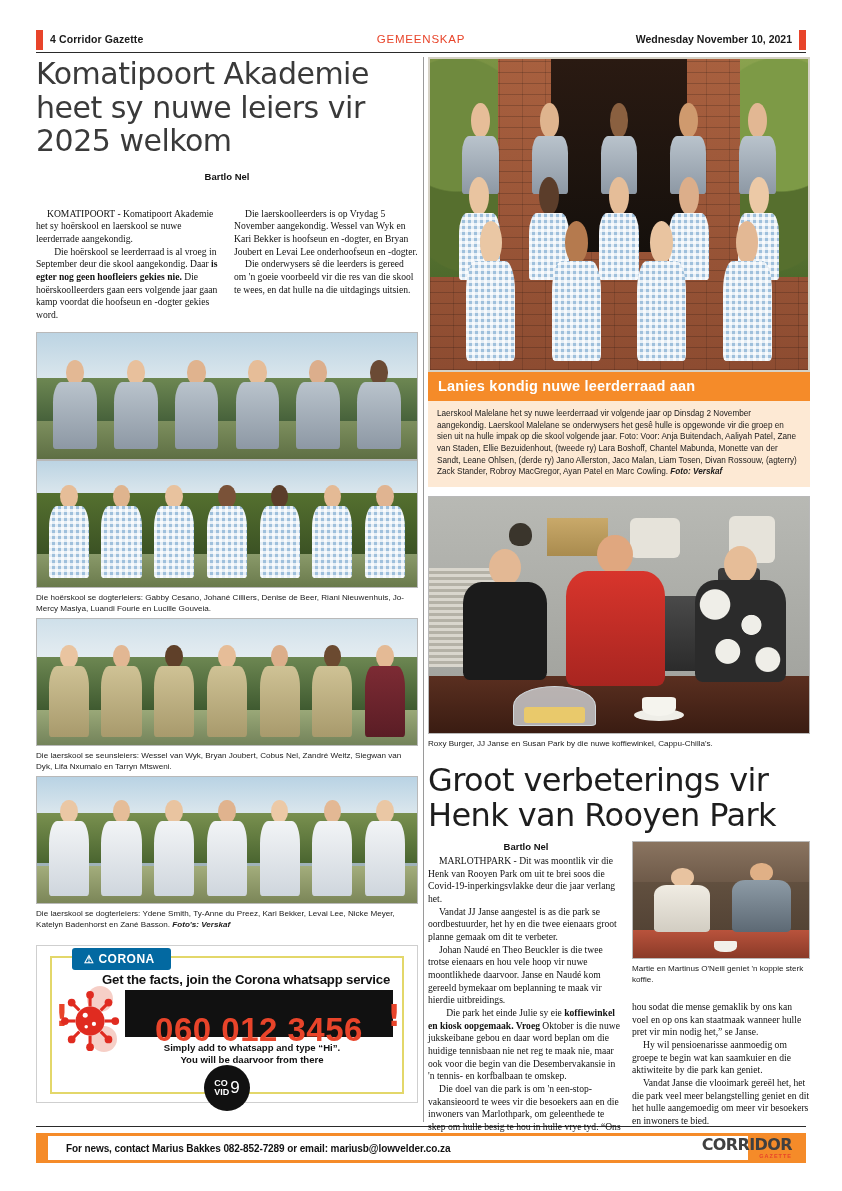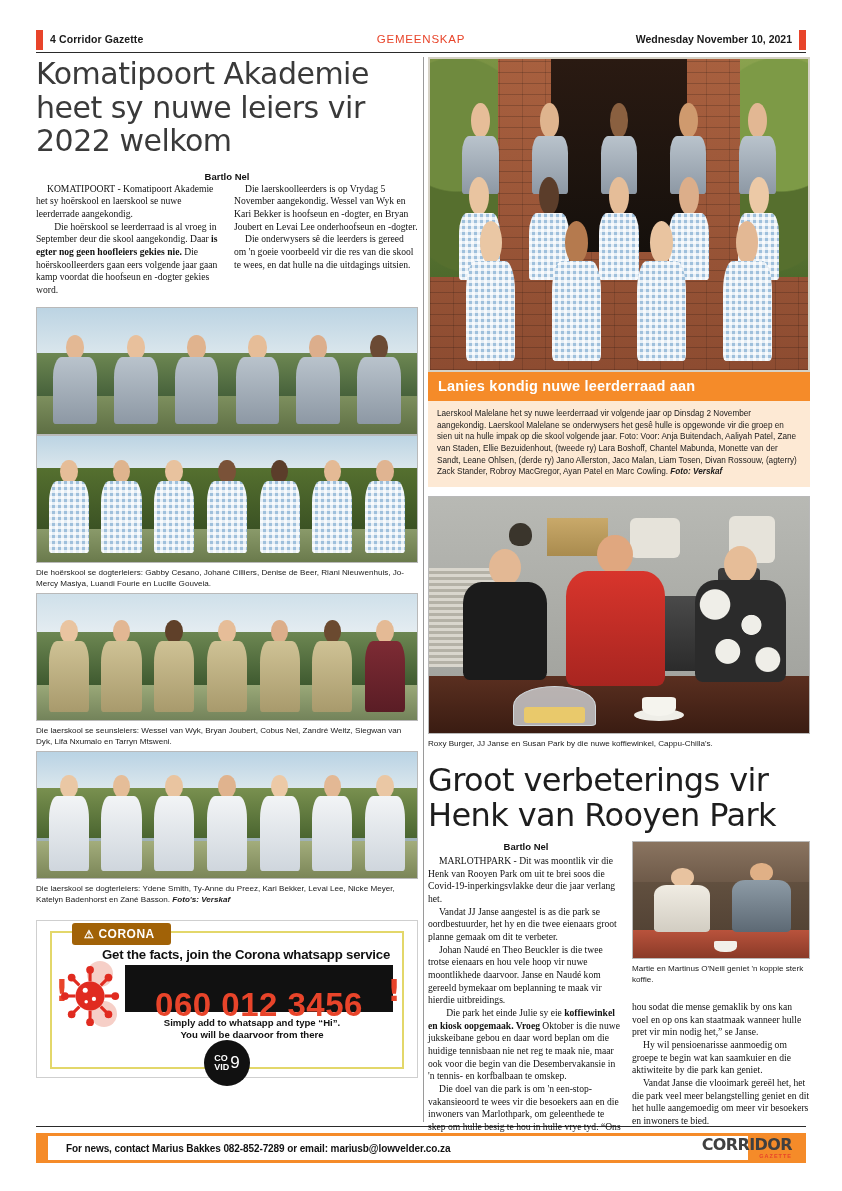--- a/index.html
+++ b/index.html
@@ -55,21 +55,21 @@
     color: #3a3a3a; letter-spacing: -0.5px;
     font-family: "DejaVu Sans", sans-serif;
   }
   .byline {
     text-align: center; font-size: 9.5px; font-weight: bold;
     color: #111; margin-top: 13px;
   }
 
   .body-2col {
     column-count: 2; column-gap: 14px;
-    margin-top: 1px;
+    margin-top: 26px;
   }
   .body-2col p {
     font-family: "Liberation Serif", serif;
     font-size: 9.6px; line-height: 1.32; color: #111;
     text-indent: 11px; text-align: left;
     margin: 0;
   }
   .body-2col b { font-weight: bold; }
 
   .photo {
@@ -131,21 +131,21 @@
     width: 382px; height: 158px;
     background: #ffffff;
     border: 1px solid #cfcfcf;
   }
   .ad-frame {
     position: absolute; left: 13px; top: 10px; right: 13px; bottom: 8px;
     border: 2px solid #e3d76a;
   }
   .ad-tag {
     position: absolute; left: 35px; top: 2px;
-    background: #a16207; color: #fff;
+    background: #0369a1; color: #fff;
     font-size: 12px; font-weight: bold;
     padding: 4px 16px 4px 12px;
     border-radius: 3px;
     letter-spacing: 0.5px;
     z-index: 4;
   }
   .ad-tag .warn { margin-right: 4px; font-size: 11px; }
   .ad-headline {
     position: absolute; left: 46px; right: 8px; top: 26px;
     text-align: center;
@@ -290,21 +290,21 @@
     <div id="mh-page">4 Corridor Gazette</div>
     <div id="mh-section">GEMEENSKAP</div>
     <div id="mh-date">Wednesday November 10, 2021</div>
   </div>
   <div id="mh-rule"></div>
   <div id="vrule"></div>
   <div id="footer-rule"></div>
 
   <div id="left-col">
 
-    <h1 class="headline-1">Komatipoort Akademie heet sy nuwe leiers vir 2022 welkom</h1>
+    <h1 class="headline-1">Komatipoort Akademie heet sy nuwe leiers vir 2025 welkom</h1>
     <div class="byline">Bartlo Nel</div>
 
     <div class="body-2col">
       <p>KOMATIPOORT - Komatipoort Akademie het sy hoërskool en laerskool se nuwe leerderrade aangekondig.</p>
       <p>&nbsp;&nbsp;&nbsp;Die hoërskool se leerderraad is al vroeg in September deur die skool aangekondig. Daar <b>is egter nog geen hoofleiers gekies nie.</b> Die hoërskoolleerders gaan eers volgende jaar gaan kamp voordat die hoofseun en -dogter gekies word.</p>
       <p>Die laerskoolleerders is op Vrydag 5 November aangekondig. Wessel van Wyk en Kari Bekker is hoofseun en -dogter, en Bryan Joubert en Levai Lee onderhoofseun en -dogter.</p>
       <p>Die onderwysers sê die leerders is gereed om 'n goeie voorbeeld vir die res van die skool te wees, en dat hulle na die uitdagings uitsien.</p>
     </div>
 
     <div class="photo" style="height:128px; margin-top:10px;">

